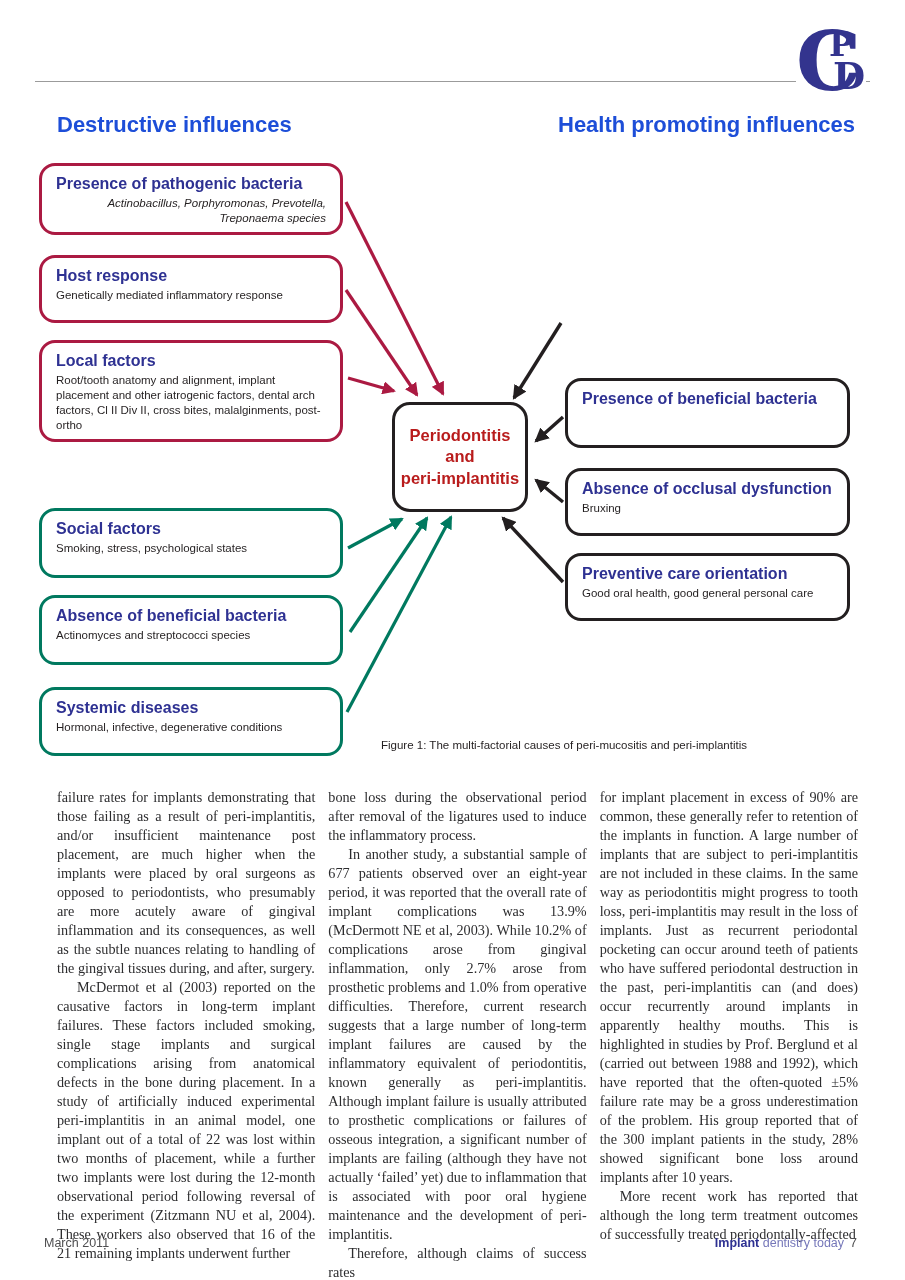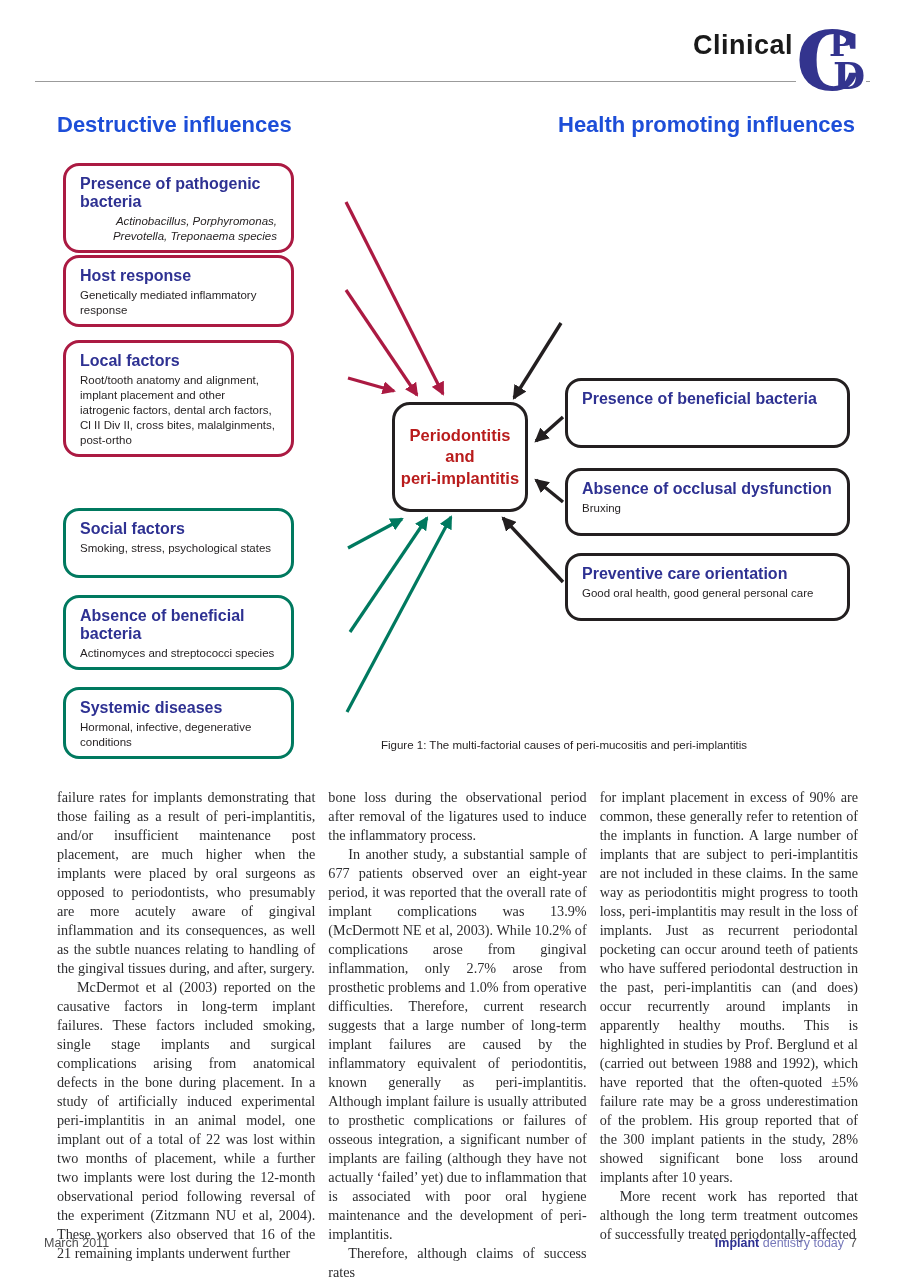--- a/index.html
+++ b/index.html
@@ -28,21 +28,21 @@
     position:absolute; left:37px; top:32px; font-family:"DejaVu Serif", serif; font-weight:bold;
     font-size:37px; line-height:37px; color:#33348e;
   }
   
   .col-heading {
     position:absolute; font-size:22px; font-weight:bold; color:#1d4ed8;
   }
   .heading-left { left:57px; top:112px; }
   .heading-right { left:558px; top:112px; }
   .dbox {
-    position:absolute; left:63px; width:231px; background:#fff;
+    position:absolute; left:39px; width:304px; background:#fff;
     border-radius:16px; padding:9px 14px 6px 14px;
   }
   .crimson { border:3px solid #ab1a42; }
   .teal    { border:3px solid #00795f; }
   .dark    { border:3px solid #231f20; left:565px; width:285px; }
   .box-title { font-size:16px; font-weight:bold; color:#2e3192; margin-bottom:3px; }
   .box-sub   { font-size:11.5px; line-height:1.3; color:#231f20; }
   .italic    { font-style:italic;text-align:right; }
   .center-box {
     position:absolute; left:392px; top:402px; width:136px; height:110px;
@@ -71,21 +71,20 @@
   }
   .fr-bold { font-weight:bold; color:#2e3192; }
   .fr-light { color:#7577b9; }
   .fr-page { color:#4d4d4f; padding-left:6px; }
 </style>
 </head>
 <body>
 
 <div class="page">
 
-  <div class="brand">Clinical</div>
   <div class="rule"></div>
   <div class="logo">
     <span class="logo-c">C</span>
     <span class="logo-p">P</span>
     <span class="logo-d">D</span>
   </div>
 
   <div class="col-heading heading-left">Destructive influences</div>
   <div class="col-heading heading-right">Health promoting influences</div>
 

